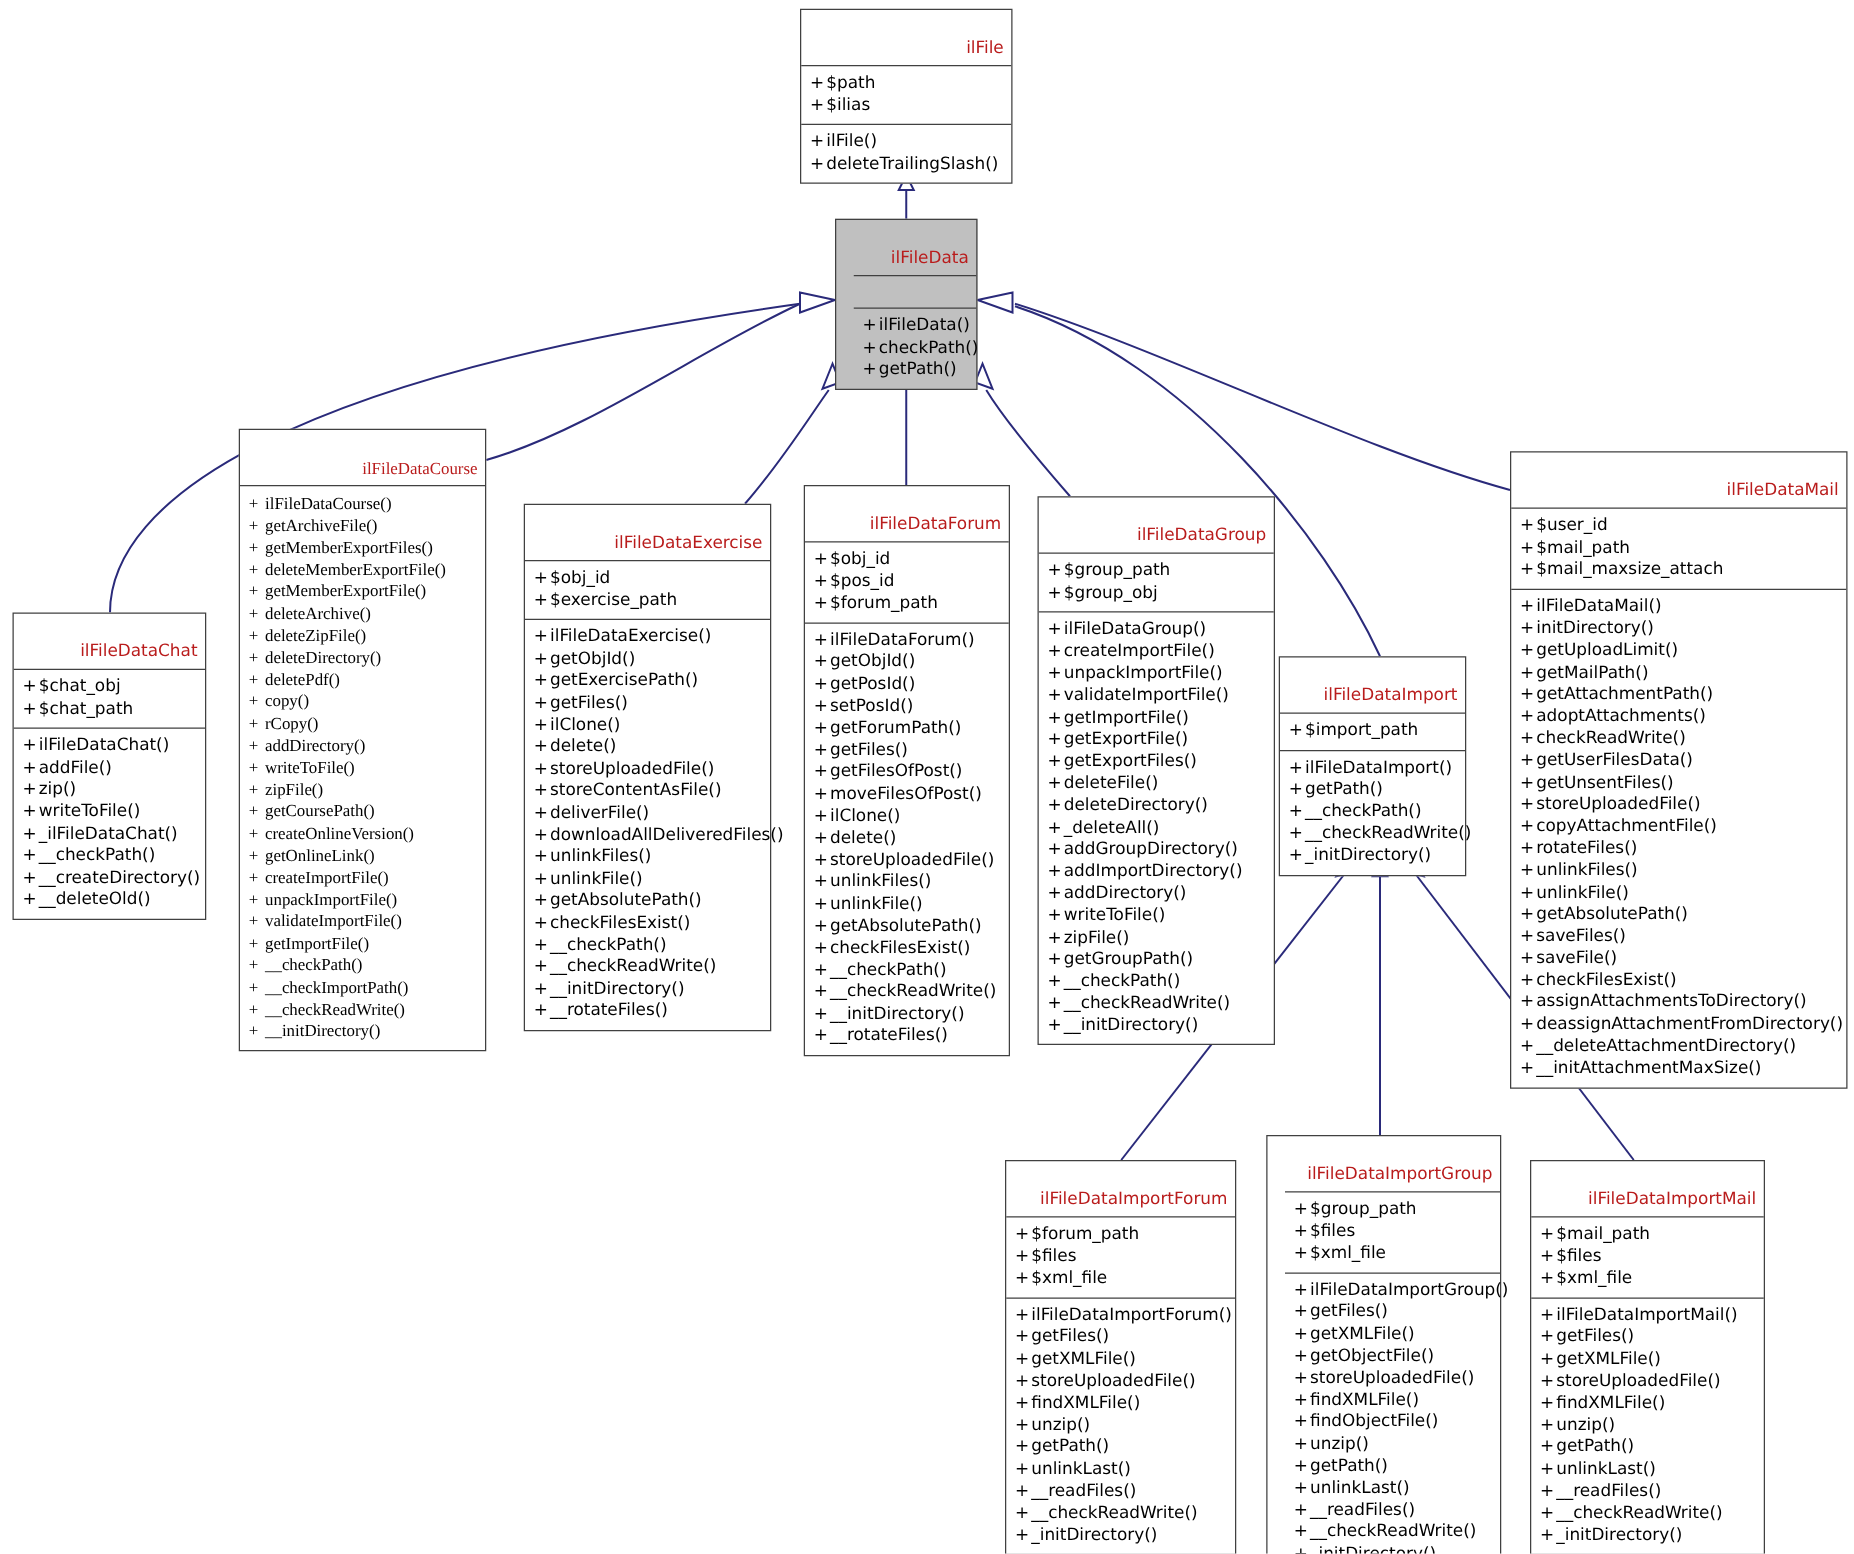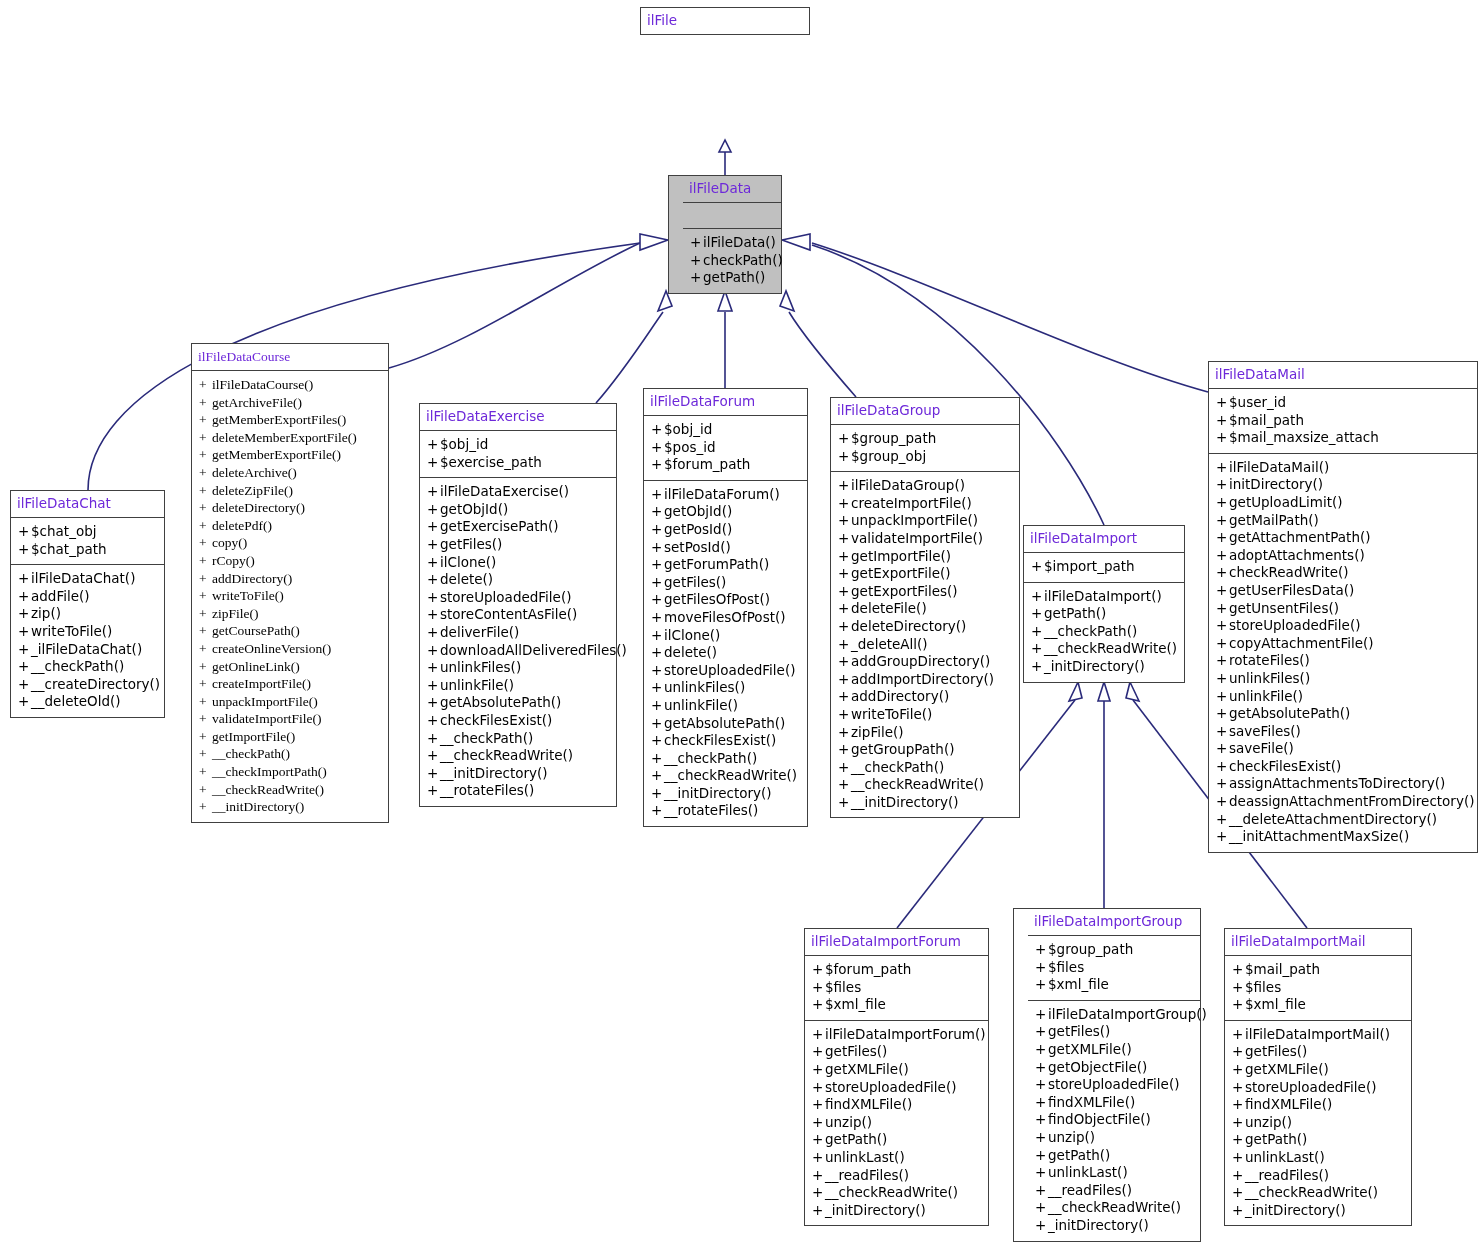--- a/index.html
+++ b/index.html
@@ -3,21 +3,21 @@
 <meta charset="utf-8">
 <style>
   html,body{margin:0;padding:0;background:#ffffff;}
   body{font-family:"DejaVu Sans","Liberation Sans",sans-serif;}
   #canvas{position:relative;width:1483px;height:1243px;overflow:hidden;background:#fff;}
   svg.links{position:absolute;left:0;top:0;width:1483px;height:1243px;pointer-events:none;}
   .uml-class{position:absolute;box-sizing:border-box;border:1px solid #404040;background:#ffffff;}
   .uml-class.root{background:#c0c0c0;}
   .compartment{box-sizing:border-box;}
   .compartment + .compartment{border-top:1px solid #404040;}
-  .cname{text-align:left;font-size:13.5px;line-height:15px;padding:5px 6px 6px 6px;color:#6d28d9;white-space:nowrap;}
+  .cname{text-align:right;font-size:13.5px;line-height:15px;padding:5px 6px 6px 6px;color:#b91c1c;white-space:nowrap;margin-top:18px;}
   .members{padding:5px 6px 6px 7px;}
   .member{font-size:13.5px;line-height:17.6px;color:#000;white-space:nowrap;}
   .member .vis{display:inline-block;width:13px;}
   .empty-comp{height:26px;}
 </style>
 </head>
 <body>
 
 <div id="canvas">
 
@@ -56,20 +56,28 @@
       <polygon points="786,291 780,306 794,311"></polygon>
       <polygon points="1078,682 1069,701 1082,698"></polygon>
       <polygon points="1104,682 1098,701 1110,701"></polygon>
       <polygon points="1130,682 1126,698 1139,701"></polygon>
     </g>
   </svg>
 
   <div id="classes">
       <div class="uml-class" style="left: 640px; top: 7px; width: 170px;">
         <div class="compartment cname">ilFile</div>
+        <div class="compartment members">
+          <div class="member"><span class="vis">+</span><span>$path</span></div>
+          <div class="member"><span class="vis">+</span><span>$ilias</span></div>
+        </div>
+        <div class="compartment members">
+          <div class="member"><span class="vis">+</span><span>ilFile()</span></div>
+          <div class="member"><span class="vis">+</span><span>deleteTrailingSlash()</span></div>
+        </div>
       </div>
       <div class="uml-class root" style="left: 668px; top: 175px; width: 114px; padding-left: 14px;">
         <div class="compartment cname">ilFileData</div>
         <div class="compartment members empty-comp"></div>
         <div class="compartment members">
           <div class="member"><span class="vis">+</span><span>ilFileData()</span></div>
           <div class="member"><span class="vis">+</span><span>checkPath()</span></div>
           <div class="member"><span class="vis">+</span><span>getPath()</span></div>
         </div>
       </div>
@@ -197,21 +205,21 @@
           <div class="member"><span class="vis">+</span><span>addImportDirectory()</span></div>
           <div class="member"><span class="vis">+</span><span>addDirectory()</span></div>
           <div class="member"><span class="vis">+</span><span>writeToFile()</span></div>
           <div class="member"><span class="vis">+</span><span>zipFile()</span></div>
           <div class="member"><span class="vis">+</span><span>getGroupPath()</span></div>
           <div class="member"><span class="vis">+</span><span>__checkPath()</span></div>
           <div class="member"><span class="vis">+</span><span>__checkReadWrite()</span></div>
           <div class="member"><span class="vis">+</span><span>__initDirectory()</span></div>
         </div>
       </div>
-      <div class="uml-class" style="left: 1023px; top: 525px; width: 162px;">
+      <div class="uml-class" style="left: 1023px; top: 525px; width: 150px;">
         <div class="compartment cname">ilFileDataImport</div>
         <div class="compartment members">
           <div class="member"><span class="vis">+</span><span>$import_path</span></div>
         </div>
         <div class="compartment members">
           <div class="member"><span class="vis">+</span><span>ilFileDataImport()</span></div>
           <div class="member"><span class="vis">+</span><span>getPath()</span></div>
           <div class="member"><span class="vis">+</span><span>__checkPath()</span></div>
           <div class="member"><span class="vis">+</span><span>__checkReadWrite()</span></div>
           <div class="member"><span class="vis">+</span><span>_initDirectory()</span></div>

